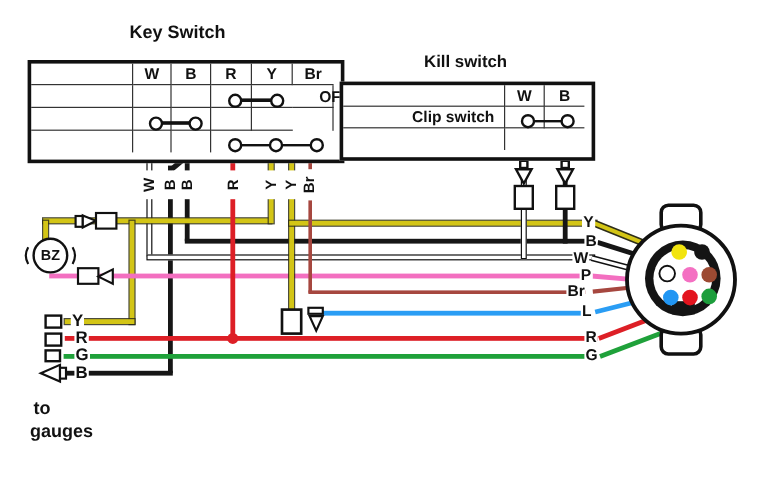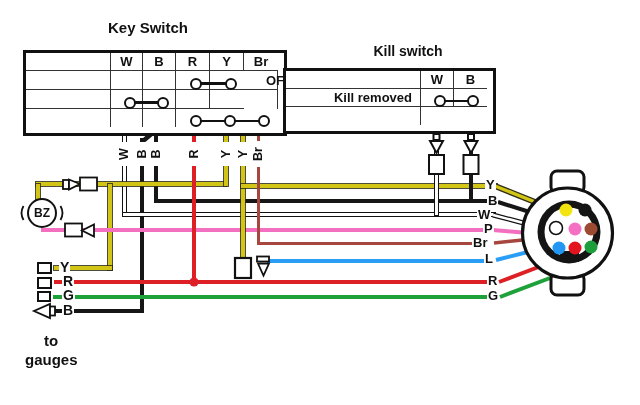--- a/index.html
+++ b/index.html
@@ -176,26 +176,26 @@
     <div class="conn-dot" style="left:199px;top:24.5px;"></div>
     <div class="conn-line" style="left:104px;top:48px;width:33px;"></div>
     <div class="conn-dot" style="left:98px;top:43.5px;"></div>
     <div class="conn-dot" style="left:131px;top:43.5px;"></div>
     <div class="conn-line" style="left:170px;top:66.5px;width:68px;"></div>
     <div class="conn-dot" style="left:164px;top:62px;"></div>
     <div class="conn-dot" style="left:198px;top:62px;"></div>
     <div class="conn-dot" style="left:232px;top:62px;"></div>
   </div>
 
-  <div class="title" style="left:348px;top:43px;width:120px;font-size:14px;">Kill switch</div>
+  <div class="title" style="left:328px;top:43px;width:120px;font-size:14px;">Kill switch</div>
   <div class="swtable" style="left:283px;top:68px;width:207px;height:60px;grid-template-columns:135px 33px 33px;grid-template-rows:18px 18px 18px;">
     <div class="cell"></div>
     <div class="cell">W</div>
     <div class="cell last">B</div>
-    <div class="cell rowlab-r">Kill removed</div>
+    <div class="cell rowlab-r">Clip switch</div>
     <div class="cell"></div>
       <div class="cell last"></div>
     <div class="cell bot"></div>
       <div class="cell last bot"></div>
     <div class="conn-line" style="left:154px;top:28.5px;width:33px;"></div>
     <div class="conn-dot" style="left:148px;top:24px;"></div>
     <div class="conn-dot" style="left:181px;top:24px;"></div>
   </div>
 
   <div class="vlabel" style="left:112px;top:147px;">W</div>
@@ -220,16 +220,16 @@
 
   <div class="rlabel" style="left:485px;top:178px;">Y</div>
   <div class="rlabel" style="left:487px;top:194px;">B</div>
   <div class="rlabel" style="left:477px;top:208px;">W</div>
   <div class="rlabel" style="left:483px;top:222px;">P</div>
   <div class="rlabel" style="left:472px;top:236px;">Br</div>
   <div class="rlabel" style="left:484px;top:252px;">L</div>
   <div class="rlabel" style="left:487px;top:274px;">R</div>
   <div class="rlabel" style="left:487px;top:289px;">G</div>
 
-  <div class="foot" style="left:44px;top:332px;">to</div>
+  <div class="foot" style="left:28px;top:332px;">to</div>
   <div class="foot" style="left:25px;top:351px;">gauges</div>
 
 </div>
 
 </body></html>

